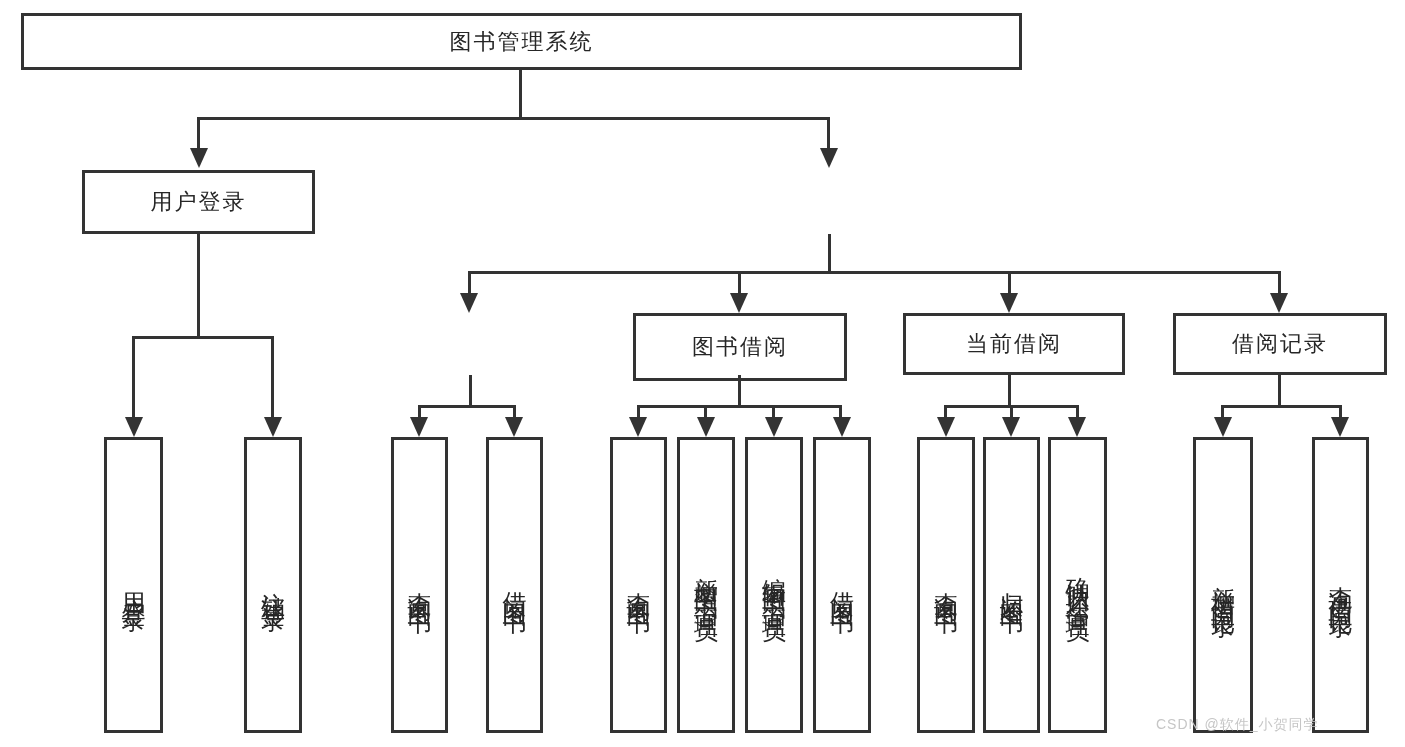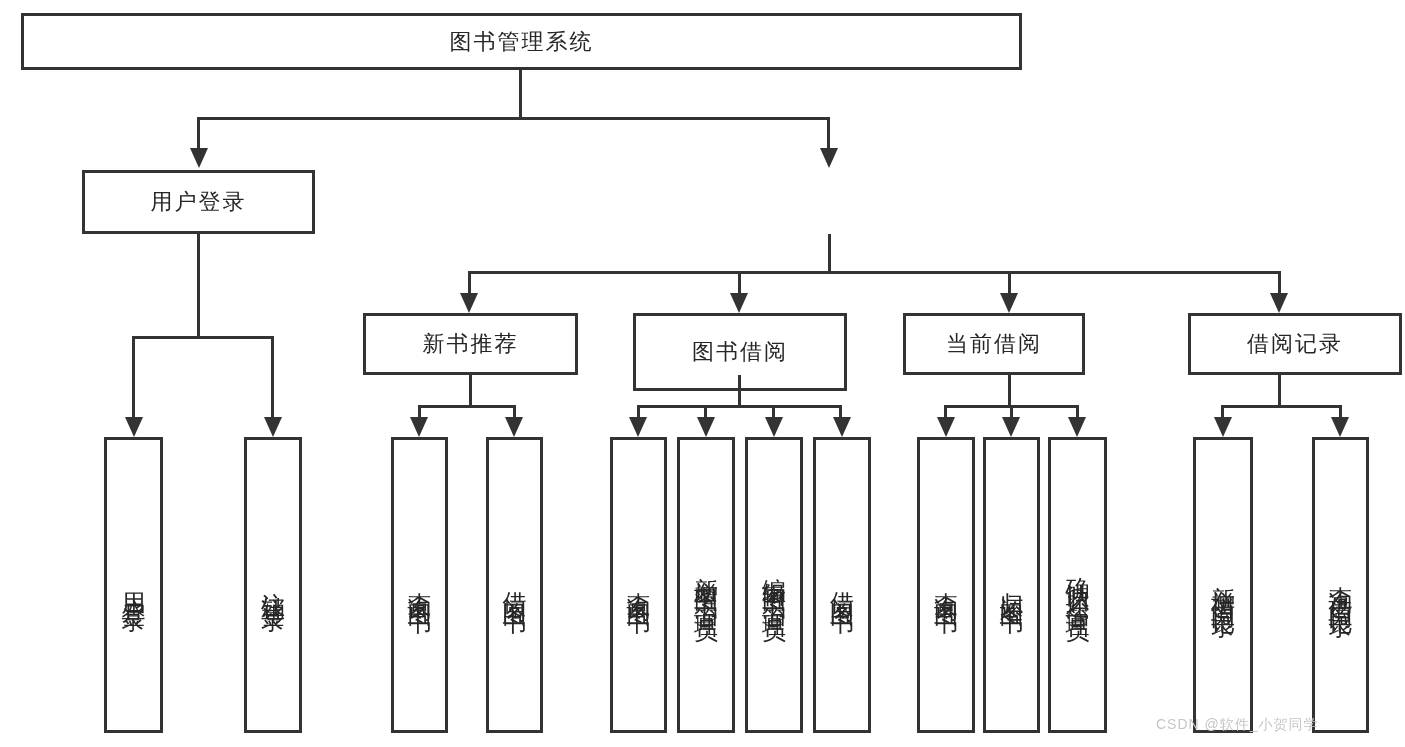--- a/index.html
+++ b/index.html
@@ -82,30 +82,27 @@
   <div class="hl" style="left:468px;top:271px;width:813px;"></div>
   <div class="vl" style="left:468px;top:271px;height:22px;"></div>
   <div class="ah" style="left:460px;top:293px;"></div>
   <div class="vl" style="left:738px;top:271px;height:22px;"></div>
   <div class="ah" style="left:730px;top:293px;"></div>
   <div class="vl" style="left:1008px;top:271px;height:22px;"></div>
   <div class="ah" style="left:1000px;top:293px;"></div>
   <div class="vl" style="left:1278px;top:271px;height:22px;"></div>
   <div class="ah" style="left:1270px;top:293px;"></div>
 
-  <div class="node hnode" style="left:363px;top:313px;width:215px;height:62px;">
-    <span>新书推荐</span>
-  </div>
-  <div class="node hnode" style="left:633px;top:313px;width:214px;height:78px;">
+  <div class="node hnode" style="left:633px;top:313px;width:214px;height:68px;">
     <span>图书借阅</span>
   </div>
-  <div class="node hnode" style="left:903px;top:313px;width:182px;height:62px;">
+  <div class="node hnode" style="left:903px;top:313px;width:222px;height:62px;">
     <span>当前借阅</span>
   </div>
-  <div class="node hnode" style="left:1173px;top:313px;width:214px;height:62px;margin-left:15px;">
+  <div class="node hnode" style="left:1173px;top:313px;width:214px;height:62px;">
     <span>借阅记录</span>
   </div>
 
   <div class="vl" style="left:469px;top:375px;height:30px;"></div>
   <div class="hl" style="left:418px;top:405px;width:98px;"></div>
   <div class="vl" style="left:418px;top:405px;height:12px;"></div>
   <div class="ah" style="left:410px;top:417px;"></div>
   <div class="vl" style="left:513px;top:405px;height:12px;"></div>
   <div class="ah" style="left:505px;top:417px;"></div>
 

